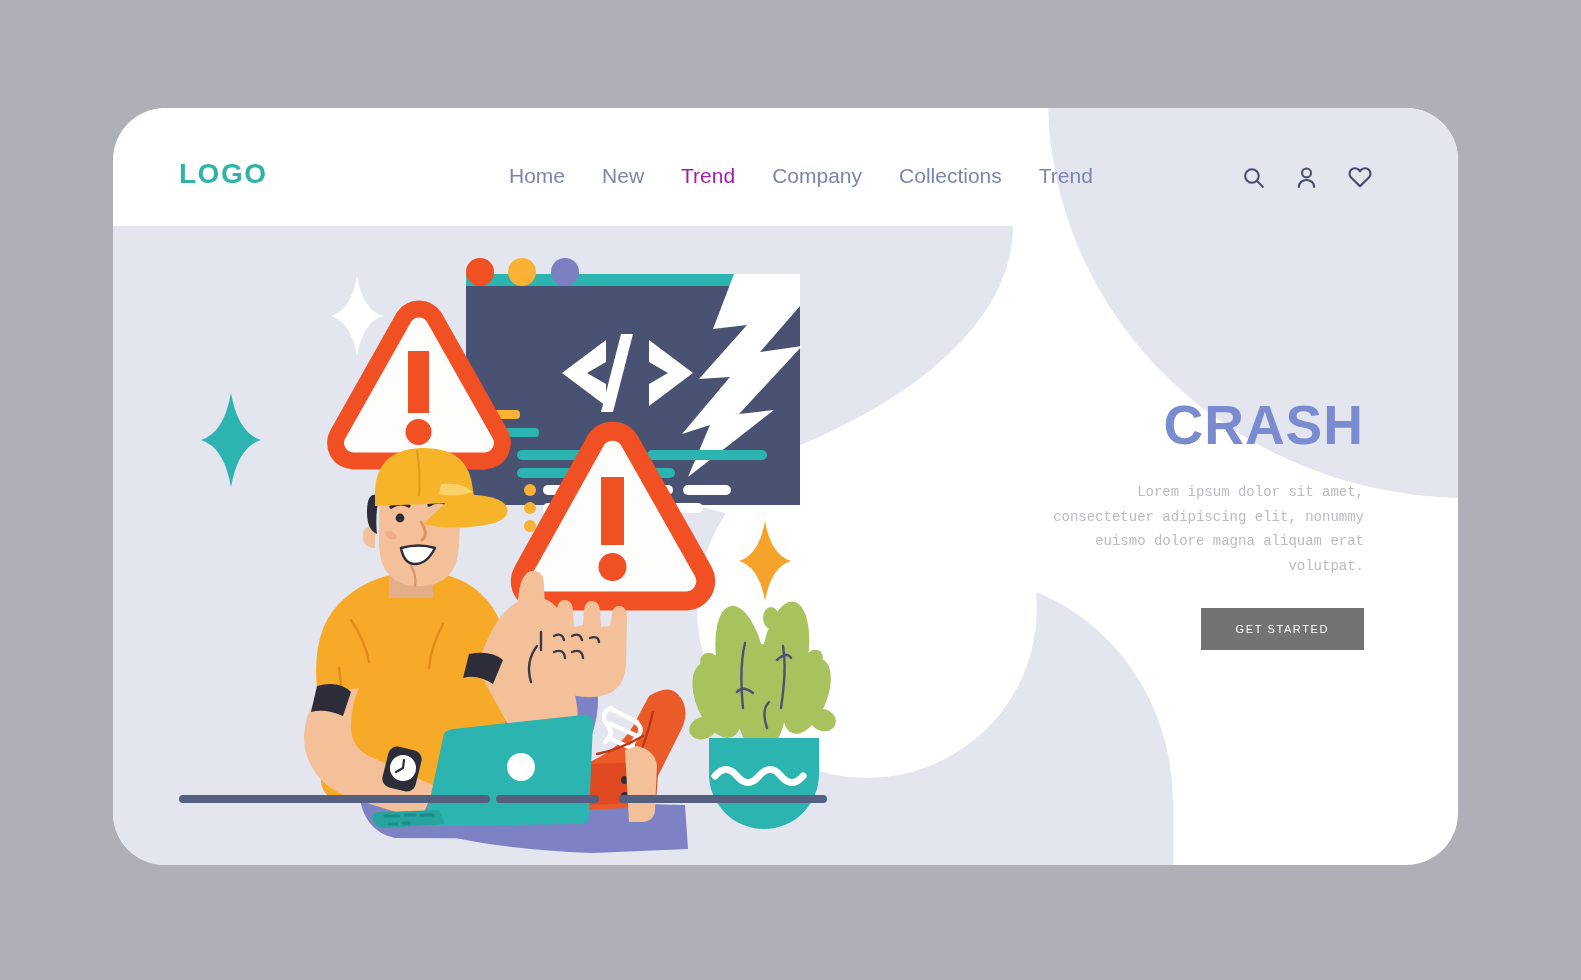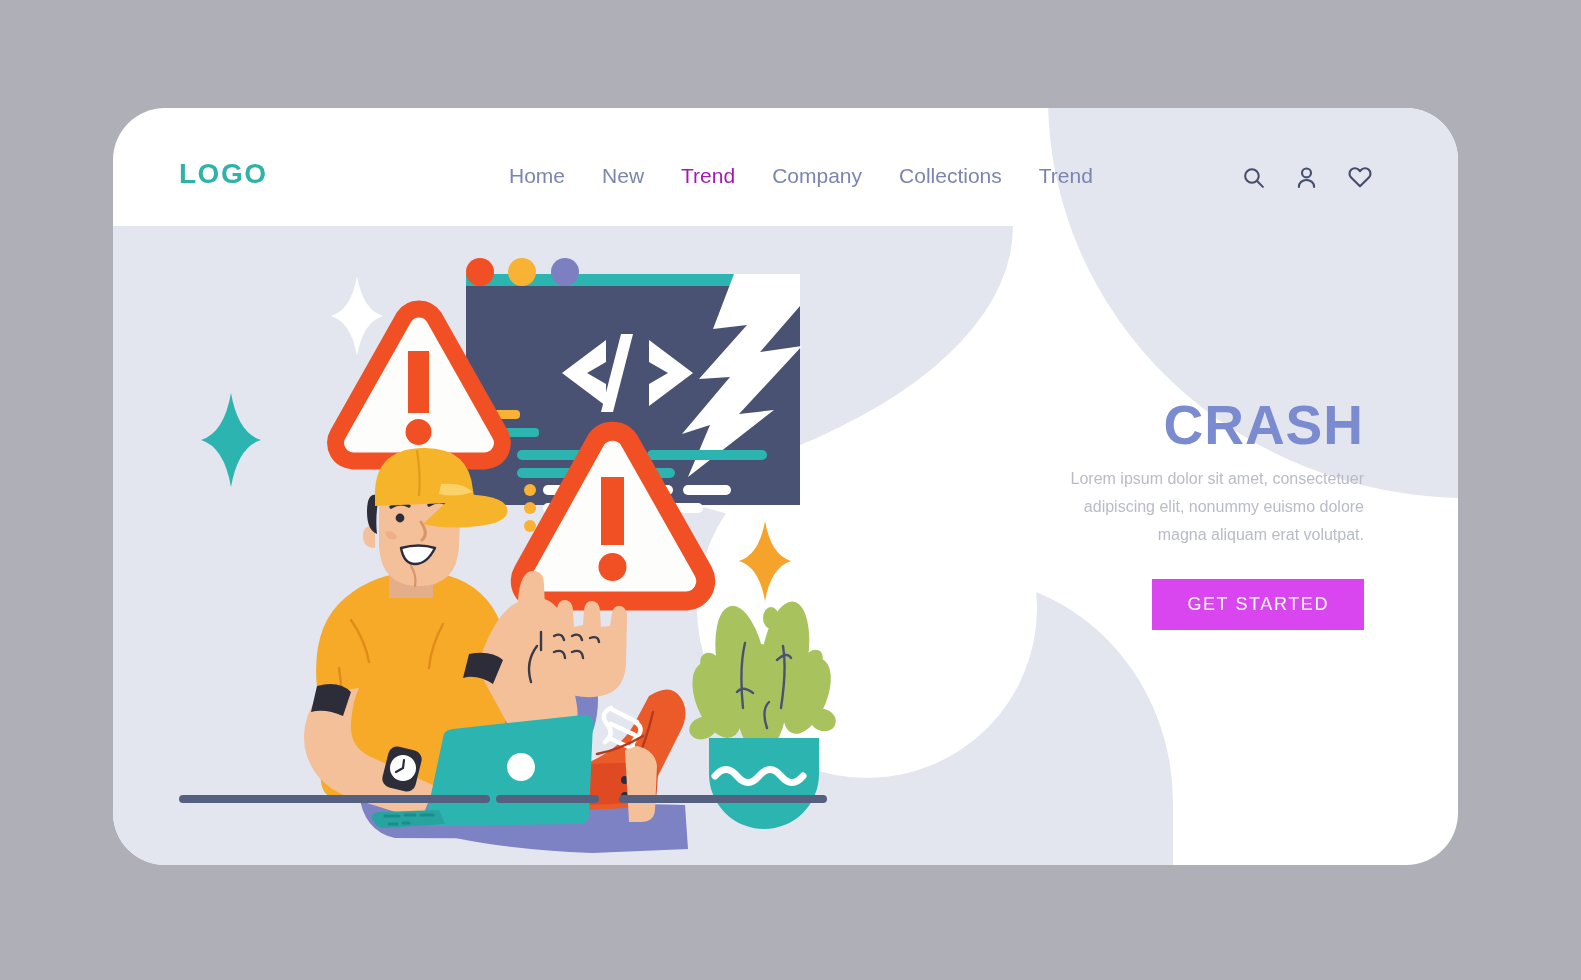--- a/index.html
+++ b/index.html
@@ -85,30 +85,31 @@
     width:330px;
     text-align:right;
     z-index:30;
   }
   .hero-title {
     font-size:55px; font-weight:bold;
     color:#7B8BD0; letter-spacing:1px;
     line-height:1;
   }
   .hero-sub {
-    margin-top:12px;
-    font-size:16px; line-height:1.75;
+    margin-top:27px;
+    font-size:14px; line-height:1.75;
     color:#B9BBC6;
+    font-family:Liberation Mono, monospace;
   }
   .cta {
     display:inline-block;
     margin-top:30px;
-    background:#d946ef;
+    background:#737373;
     color:#FFFFFF;
-    font-size:18px;
+    font-size:11px;
     letter-spacing:1.6px;
     padding:15px 35px;
     border:none; cursor:pointer;
     font-family:"Liberation Sans", sans-serif;
   }
 
   
   .illus { position:absolute; left:0; top:0; width:100%; height:100%; z-index:20; }
 </style>
 </head>

